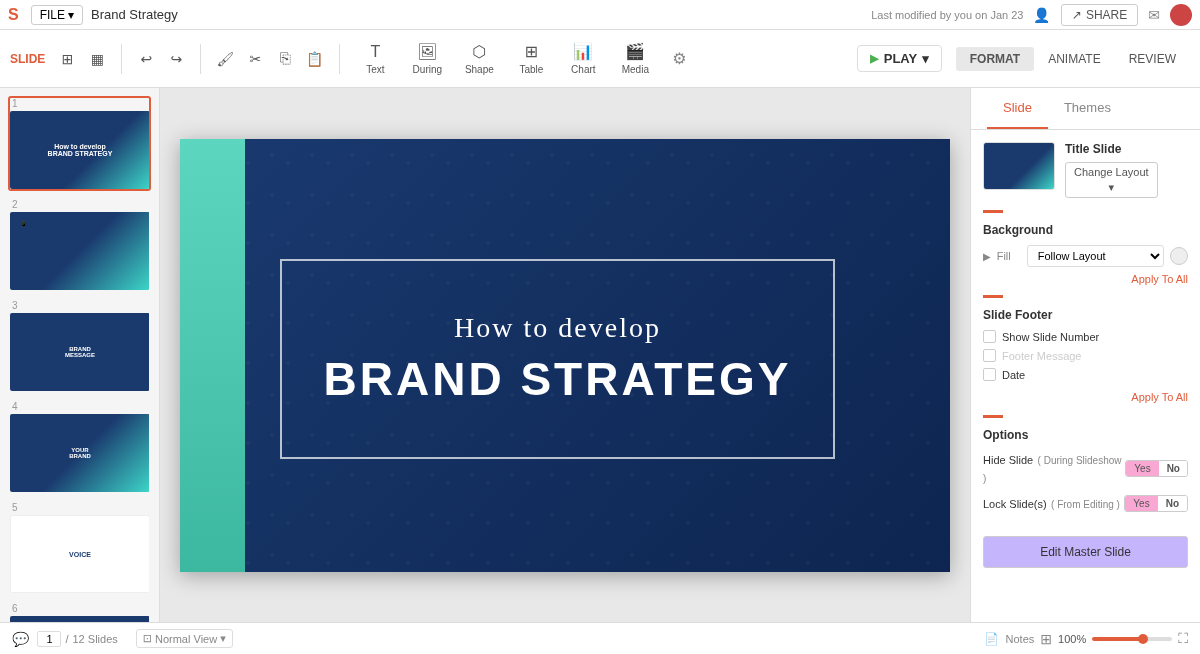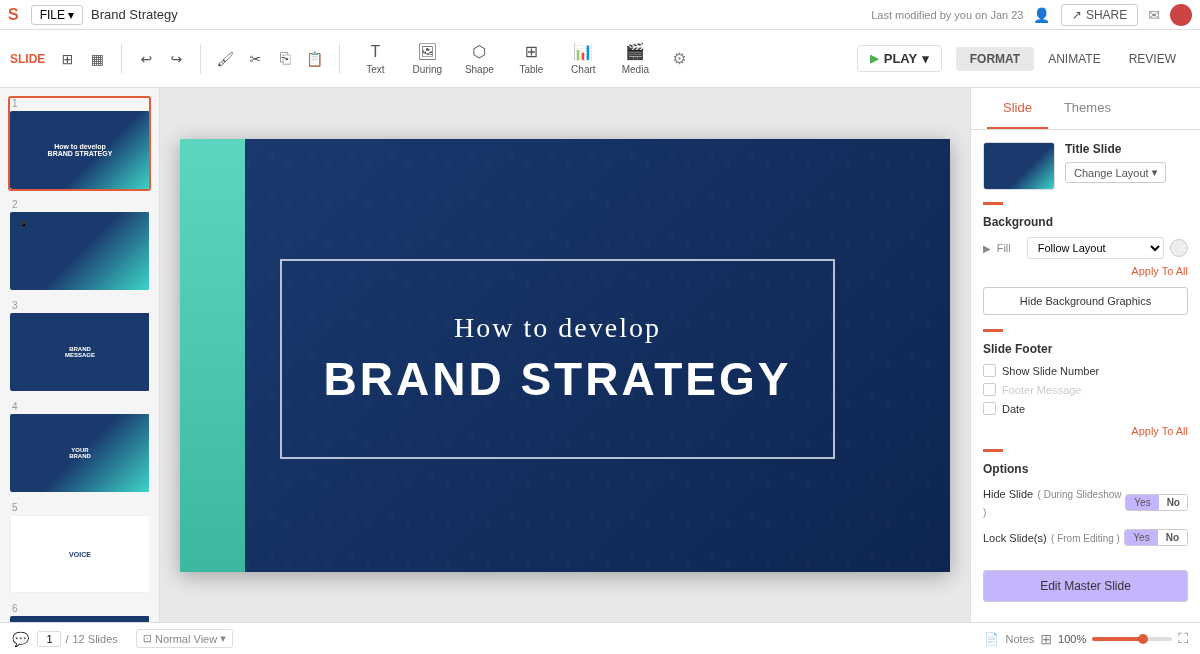--- a/index.html
+++ b/index.html
@@ -151,21 +151,21 @@
     .layout-thumb {
       width: 72px; height: 48px;
       background: linear-gradient(135deg, #1a3a6e 60%, #3dd6c8 100%);
       border-radius: 3px; border: 1px solid #ddd; flex-shrink: 0;
     }
     .layout-info { flex: 1; }
     .layout-title { font-size: 12px; font-weight: 600; color: #333; margin-bottom: 6px; }
     .change-layout-btn {
       background: #fff; border: 1px solid #ccc; border-radius: 3px;
       font-size: 11px; padding: 3px 8px; cursor: pointer; color: #555;
-      display: flex; align-items: center; gap: 3px; white-space: nowrap;
+      display: flex; align-items: center; gap: 3px; white-space: nowrap; flex-direction: column;
     }
 
     .section-title { font-size: 12px; font-weight: 700; color: #333; margin-bottom: 8px; }
     .section-divider { height: 3px; background: #e05c3a; width: 20px; margin-bottom: 10px; }
 
     .fill-row {
       display: flex; align-items: center; gap: 6px; margin-bottom: 6px;
     }
     .fill-row label { font-size: 11px; color: #888; width: 24px; }
     .fill-select {
@@ -200,21 +200,21 @@
 
     .options-section { margin-bottom: 12px; }
     .option-row {
       display: flex; align-items: center; justify-content: space-between;
       margin-bottom: 8px;
     }
     .option-label { font-size: 11px; color: #333; }
     .option-sub { font-size: 10px; color: #888; }
     .toggle-group { display: flex; border: 1px solid #ccc; border-radius: 3px; overflow: hidden; }
     .toggle-btn {
-      font-size: 10px; padding: 2px 8px; border: none; background: #c4b5fd;
+      font-size: 10px; padding: 2px 8px; border: none; background: #f9a8d4;
       cursor: pointer; color: #555;
     }
     .toggle-btn.active { background: #fff; font-weight: 600; }
 
     .edit-master-btn {
       width: calc(100% - 24px); margin: 0 12px 12px;
       padding: 8px; font-size: 12px; border: 1px solid #ccc;
       border-radius: 3px; background: #c4b5fd; cursor: pointer; color: #333;
     }
 
@@ -408,21 +408,20 @@
       <div class="section-title">Background</div>
       <div class="fill-row">
         <span style="font-size:10px;color:#888;">▶</span>
         <label style="font-size:11px;color:#888;flex:0 0 auto;">Fill</label>
         <select class="fill-select">
           <option>Follow Layout</option>
         </select>
         <div class="fill-circle"></div>
       </div>
       <span class="apply-all-link">Apply To All</span>
-      <button class="hide-bg-btn">Hide Background Graphics</button>
 
       
       <div class="footer-section">
         <div class="section-divider"></div>
         <div class="section-title">Slide Footer</div>
         <div class="checkbox-row">
           <div class="cb"></div>
           <span class="checkbox-label">Show Slide Number</span>
         </div>
         <div class="checkbox-row">

